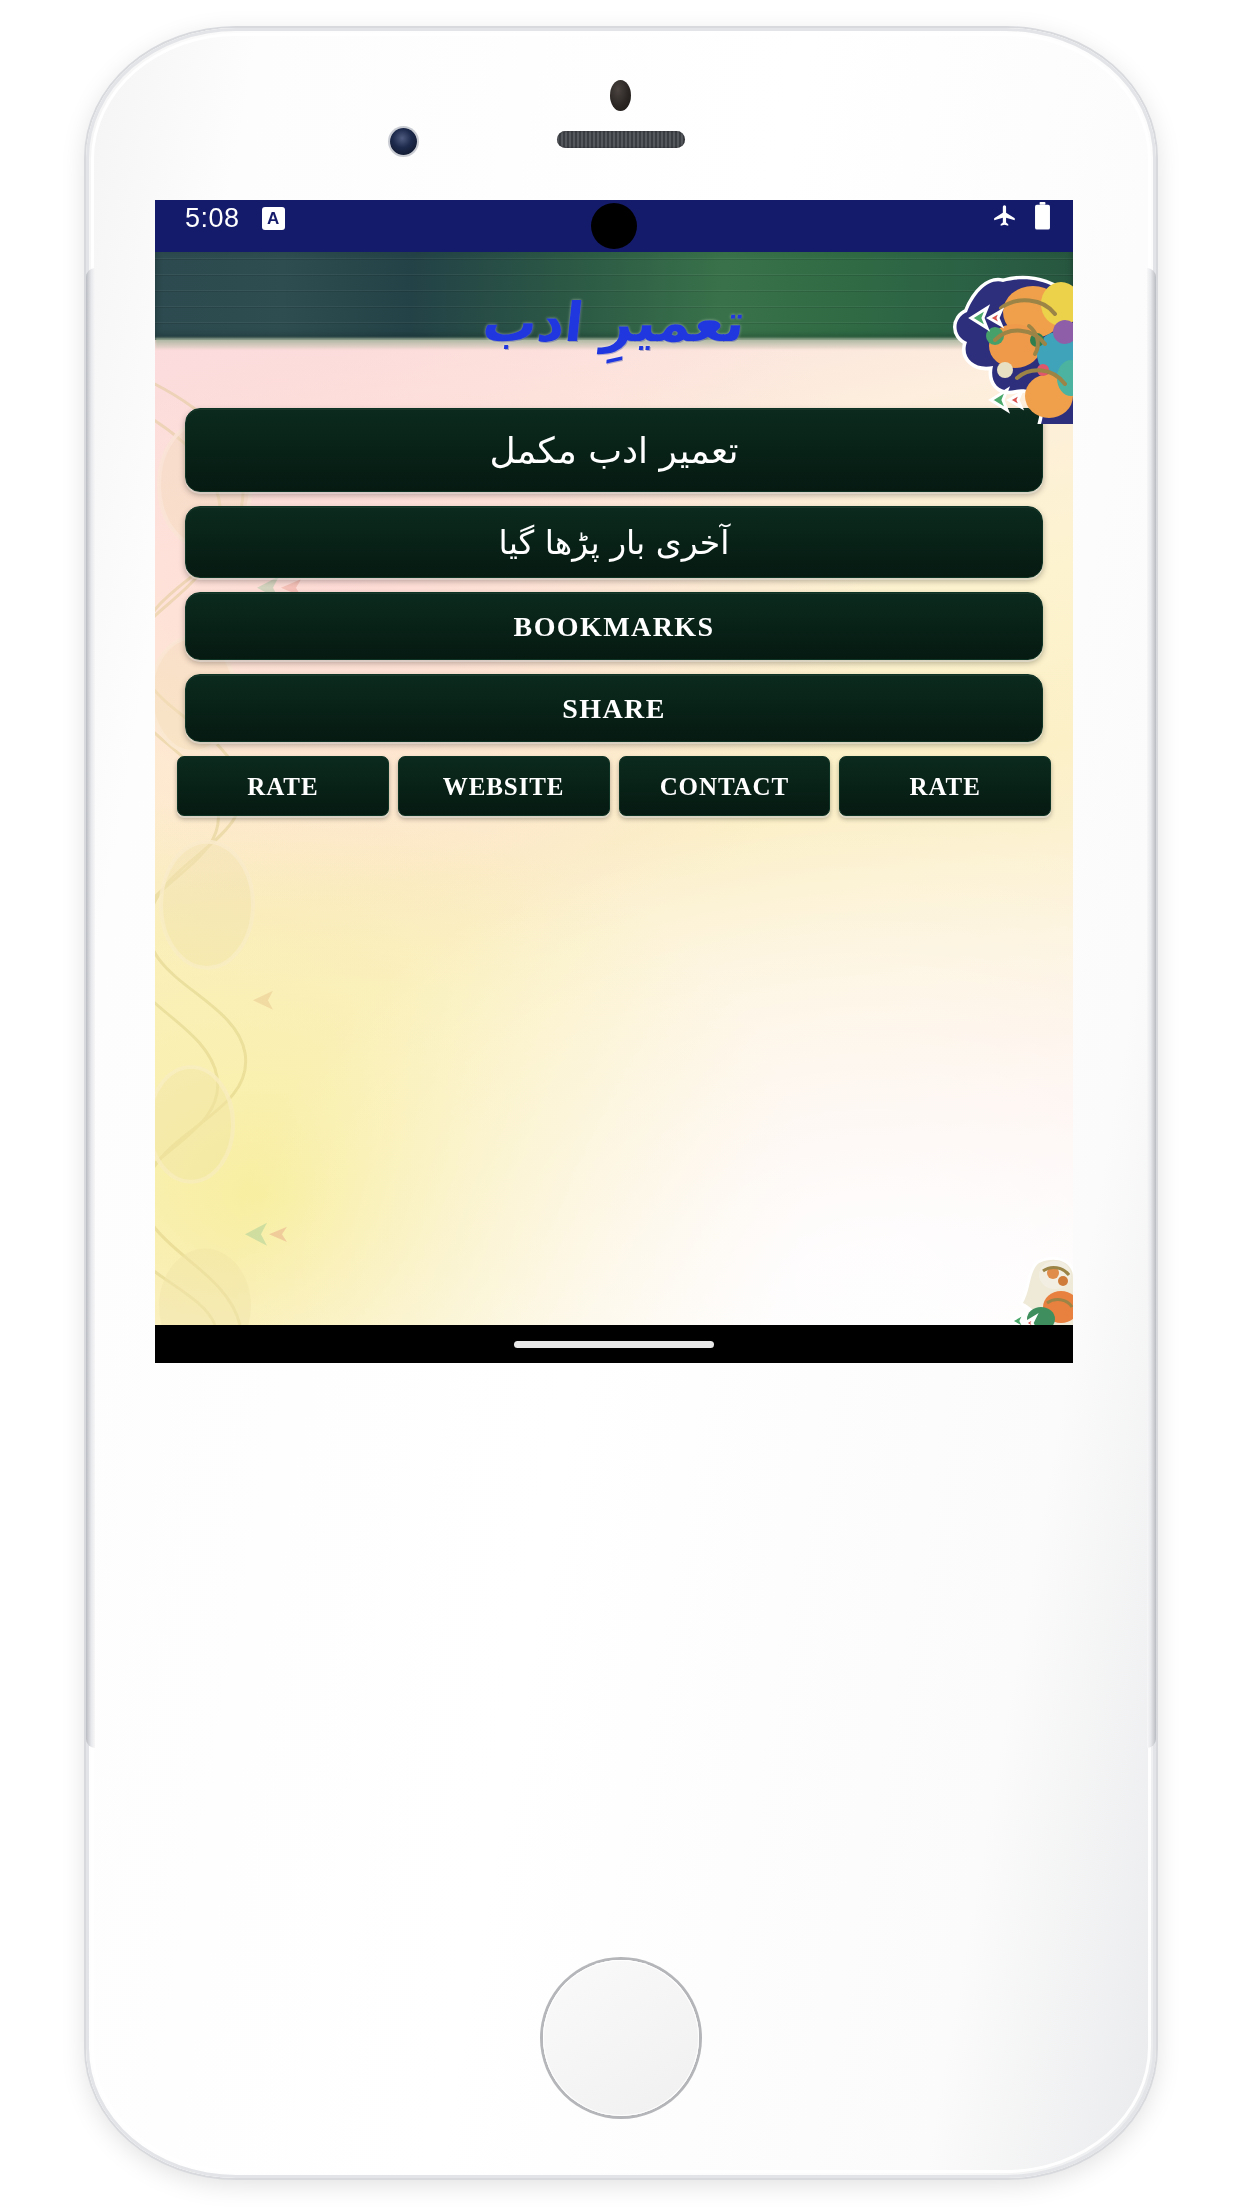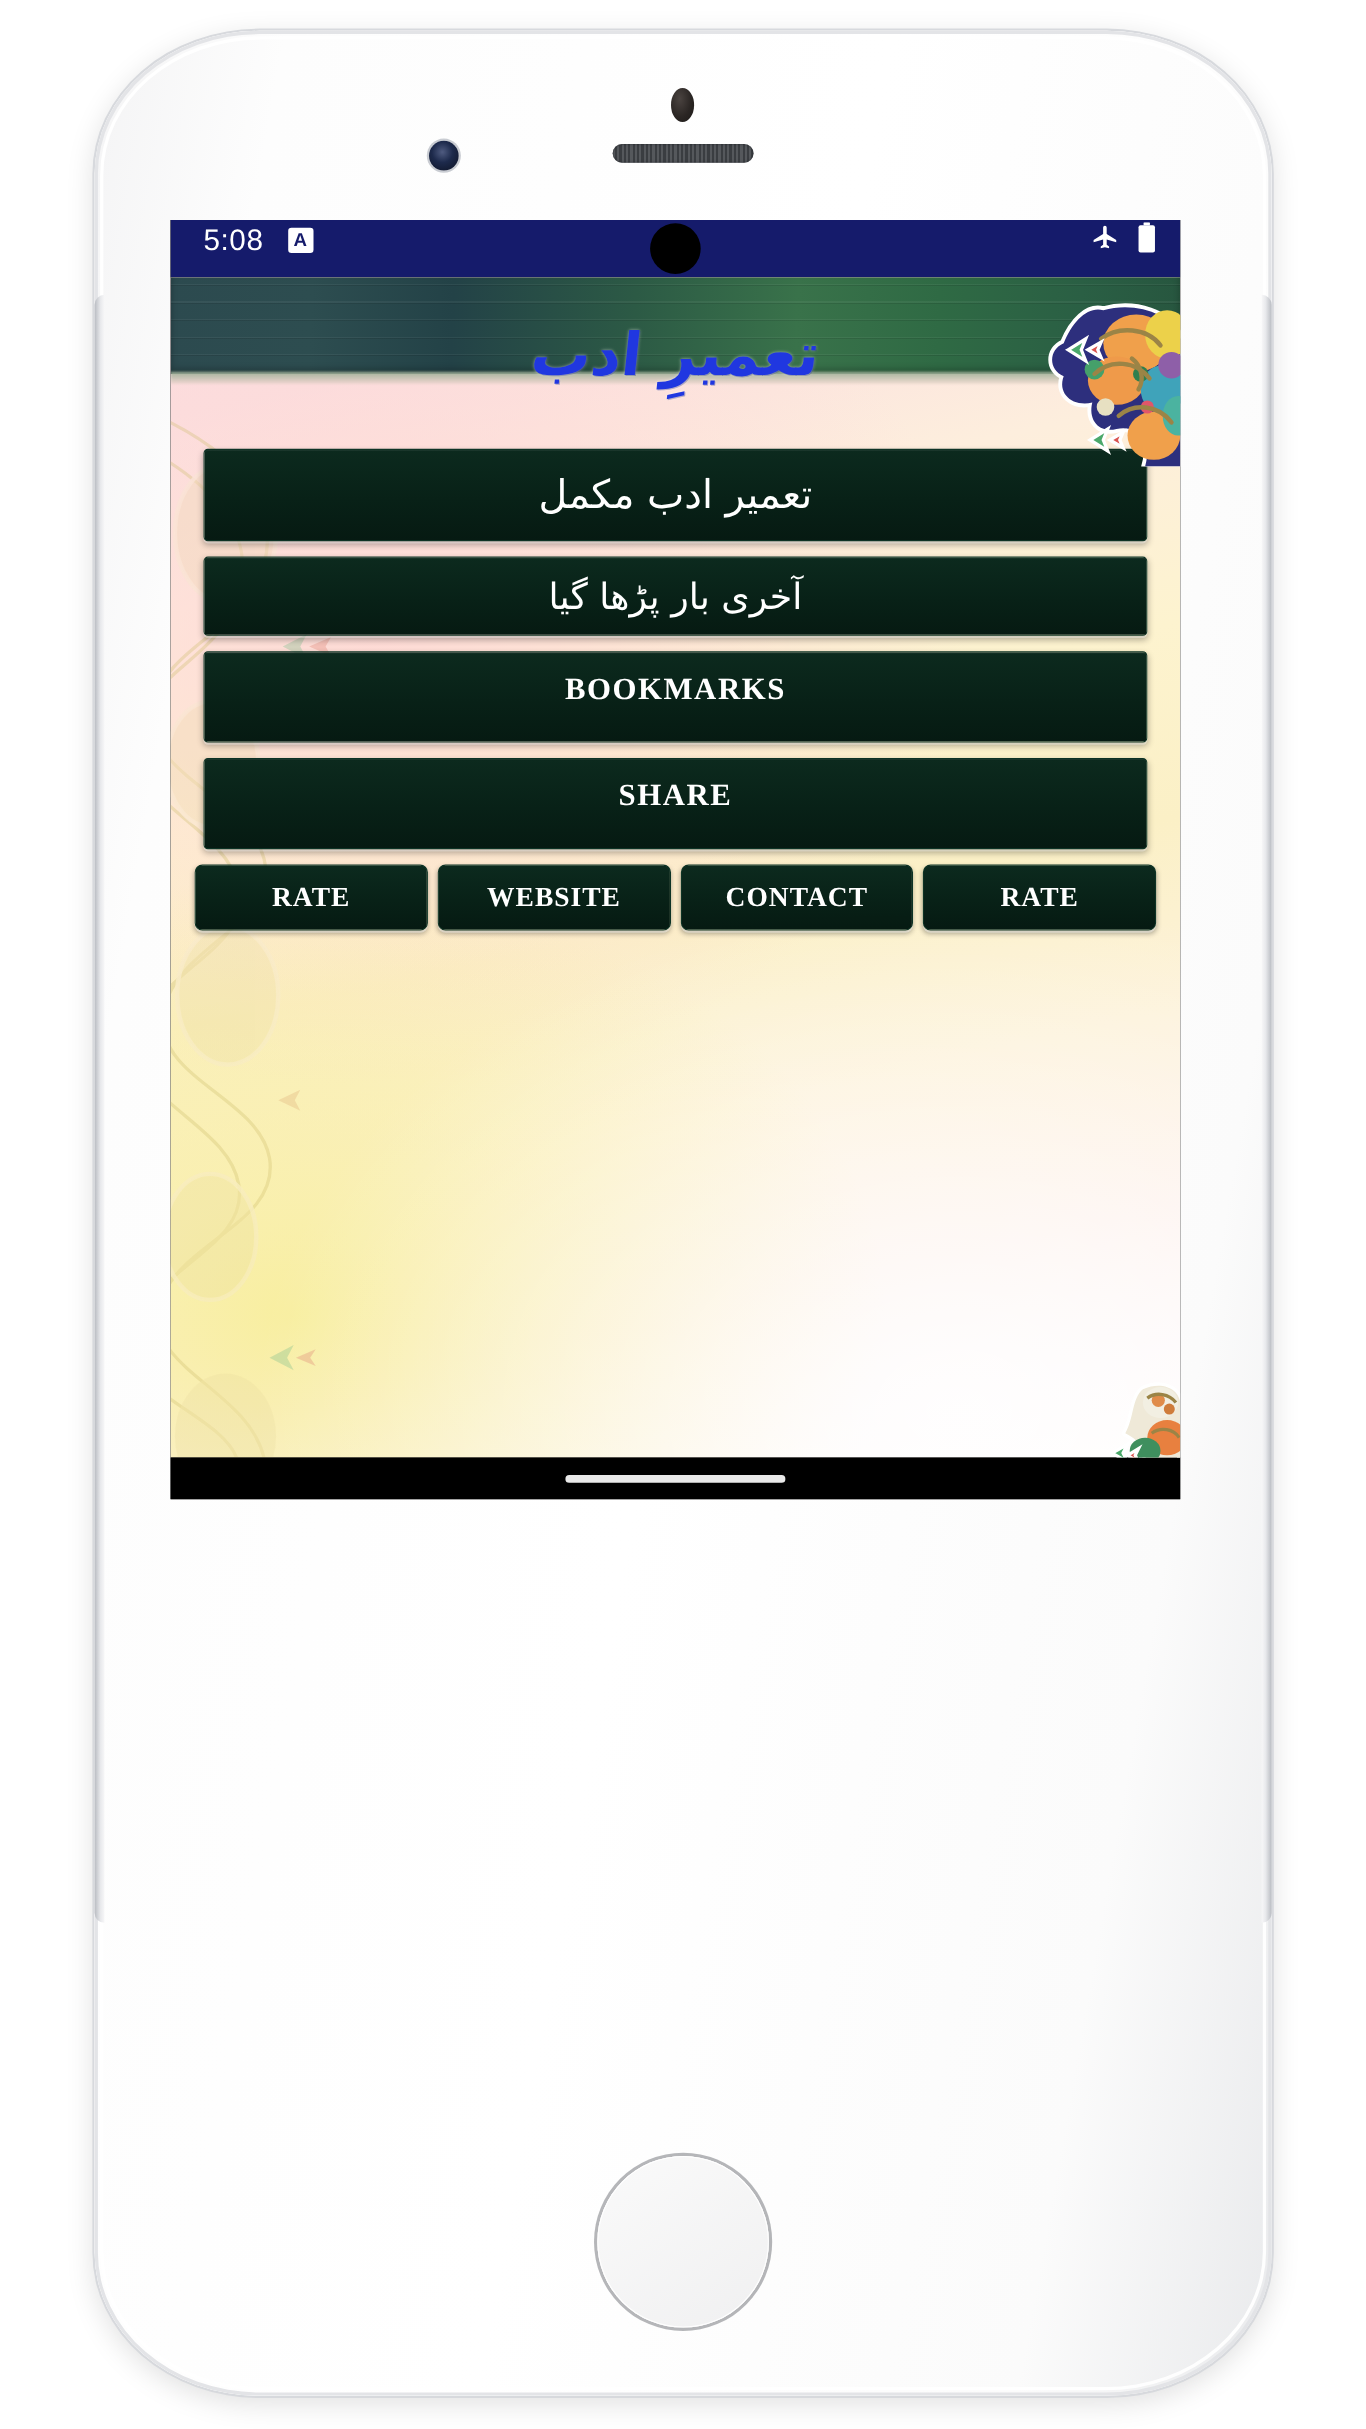--- a/index.html
+++ b/index.html
@@ -183,41 +183,41 @@
   
   #menu-stack {
     position:relative; z-index:5;
     padding: 68px 30px 0 30px;
   }
   .menu-btn {
     display:block; width:100%;
     background: linear-gradient(180deg,#0c2a1e 0%, #082117 55%, #061a12 100%);
     color:#ffffff;
     border: 1px solid #0d3325;
-    border-radius:4px;
+    border-radius:15px;
     box-shadow:
       0 2px 0 rgba(255,255,255,.35),
       0 3px 6px rgba(0,0,0,.30),
       inset 0 1px 0 rgba(255,255,255,.06);
     text-align:center;
     cursor:pointer;
     user-select:none;
   }
   .menu-btn.urdu {
     font-family:"DejaVu Sans", sans-serif;
     direction:rtl;
   }
   #btn-full-book {
     height:84px; line-height:84px; font-size:36px; margin-bottom:14px;
   }
   #btn-last-read {
     height:72px; line-height:72px; font-size:33px; margin-bottom:14px;
   }
   #btn-bookmarks, #btn-share {
-    height:83px; line-height:68px; margin-bottom:14px;
+    height:68px; line-height:68px; margin-bottom:14px;
     font-family:"Liberation Serif", serif;
     font-weight:700; font-size:28px; letter-spacing:1.4px;
   }
 
   #quick-row {
     display:flex; gap:9px; padding: 0 22px; margin-top: 3px;
     position:relative; z-index:5;
   }
   .quick-btn {
     flex:1;

